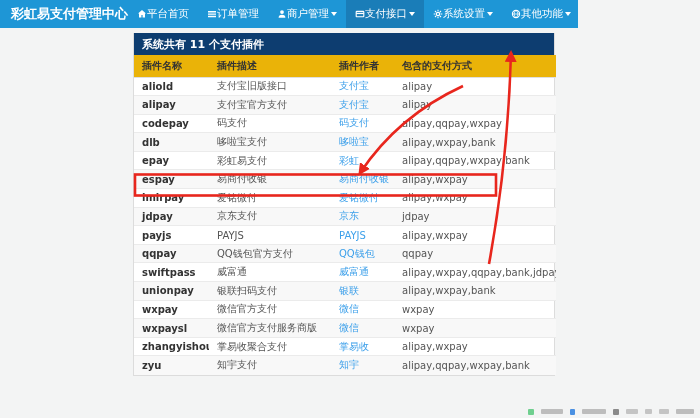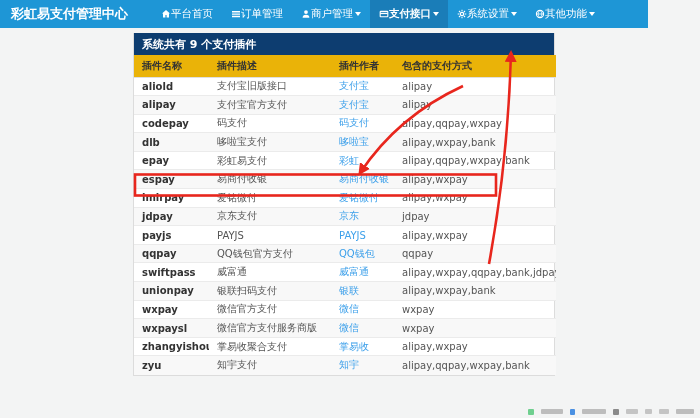--- a/index.html
+++ b/index.html
@@ -4,35 +4,35 @@
 <style>
   * { margin:0; padding:0; box-sizing:border-box; }
   html,body { width:700px; height:418px; overflow:hidden; }
   body {
     position:relative;
     font-family:"DejaVu Sans","Liberation Sans",sans-serif;
     background:#f3f4f4;
   }
   
   .navbar {
-    position:absolute; left:0; top:0; width:648px; height:28px;
+    position:absolute; left:0; top:0; width:578px; height:28px;
     background:#1e96d6; display:flex; align-items:stretch; z-index:2;
   }
   .brand {
     color:#fff; font-size:13px; font-weight:bold;
     display:flex; align-items:center; padding-left:11px; white-space:nowrap;
   }
   .nav-menu {
     margin-left:auto; display:flex; align-items:stretch; padding-right:26px;
   }
   .nav-item {
     display:flex; align-items:center; padding:0 9px;
     color:#fff; font-size:10.5px; cursor:pointer; white-space:nowrap;
   }
-  .nav-item.active { background:#1a7db8;font-weight:bold; }
+  .nav-item.active { background:#1a7db8; }
   .nicon { display:flex; align-items:center; }
   .nicon svg { display:block; }
   .caret {
     width:0; height:0; margin-left:2px;
     border-left:3.5px solid transparent; border-right:3.5px solid transparent;
     border-top:4px solid #fff;
   }
   
   .panel {
     position:absolute; left:133px; top:33px; width:422px; z-index:1;
@@ -131,21 +131,21 @@
         </span>
         <span>其他功能</span>
         <span class="caret"></span>
       </div>
       <div class="nav-item"></div>
     </div>
 </nav>
 
 <div class="panel">
   <div class="panel-header">
-    <span class="panel-title">系统共有 9 个支付插件</span>
+    <span class="panel-title">系统共有 11 个支付插件</span>
   </div>
   <table>
     <colgroup>
         <col class="c1">
         <col class="c2">
         <col class="c3">
         <col class="c4">
       </colgroup>
     <thead>
         <tr id="thead-row">

